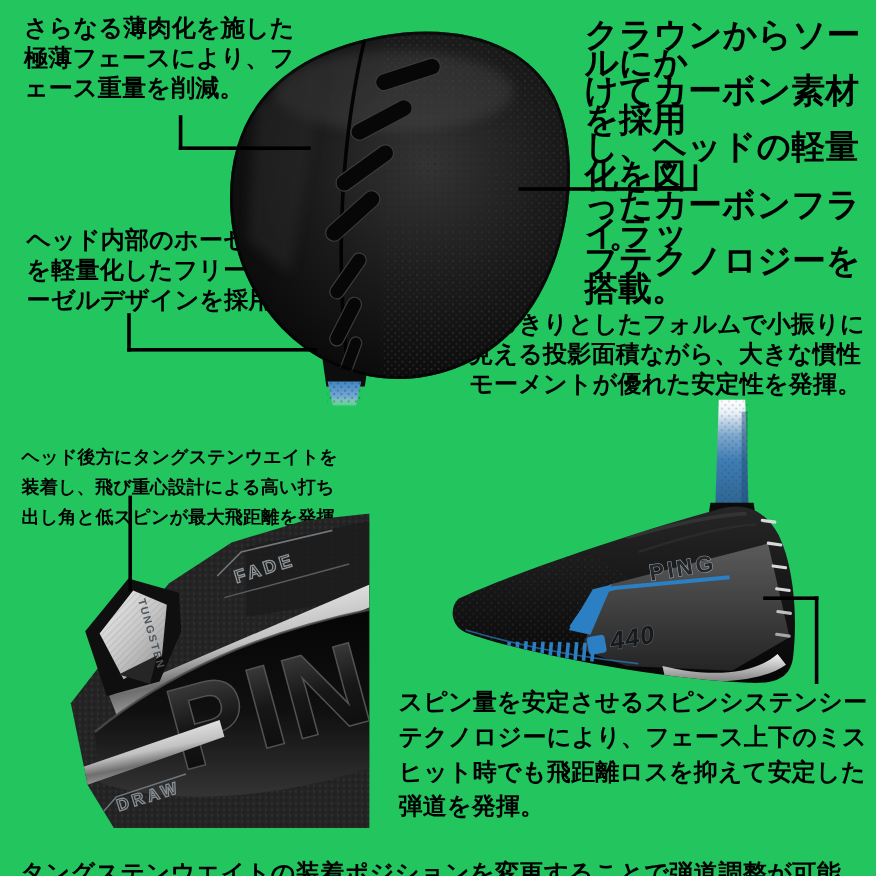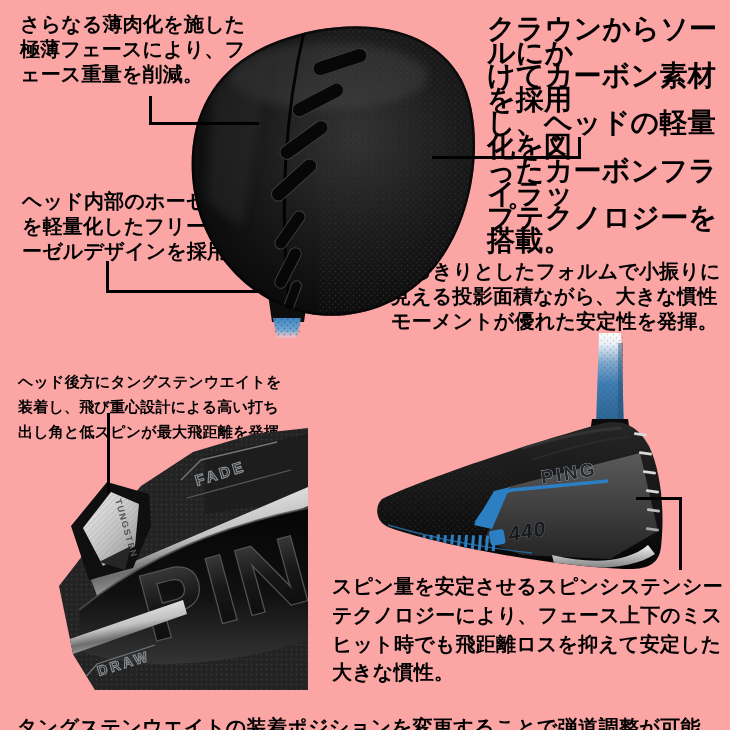--- a/index.html
+++ b/index.html
@@ -1,17 +1,17 @@
 <!DOCTYPE html>
 <html><head>
 <meta charset="utf-8">
 <style>
   html,body{margin:0;padding:0;background:#fff;}
   .canvas{
-    position:relative;width:730px;height:730px;background:#fca5a5;overflow:hidden;
+    position:relative;width:730px;height:730px;background:#22c55e;overflow:hidden;
     font-family:"Liberation Sans","DejaVu Sans",sans-serif;
   }
   .ann{
     position:absolute;font-weight:bold;color:#000;white-space:pre-line;
     letter-spacing:0.2px;
   }
   .line{position:absolute;background:#000;}
   svg{position:absolute;display:block;}
   text{font-family:"Liberation Sans","DejaVu Sans",sans-serif;}
 </style>
@@ -38,21 +38,21 @@
 見える投影面積ながら、大きな慣性
 モーメントが優れた安定性を発揮。</div>
 
   <div class="ann" style="left:18px;top:349px;font-size:15px;line-height:25px;margin-top:20px;">ヘッド後方にタングステンウエイトを
 装着し、飛び重心設計による高い打ち
 出し角と低スピンが最大飛距離を発揮。</div>
 
   <div class="ann" style="left:332px;top:572px;font-size:20px;line-height:28.8px;">スピン量を安定させるスピンシステンシー
 テクノロジーにより、フェース上下のミス
 ヒット時でも飛距離ロスを抑えて安定した
-大きな慣性。</div>
+弾道を発揮。</div>
 
   <div class="ann" style="left:17px;top:692px;font-size:20px;letter-spacing:0.4px;margin-top:22px;">タングステンウエイトの装着ポジションを変更することで弾道調整が可能。</div>
 
   <svg style="left:178px;top:18px;" width="305" height="320" viewBox="0 0 305 320">
     <defs>
       <radialGradient id="headGrad" cx="58%" cy="38%" r="75%">
         <stop offset="0" stop-color="#343434"></stop>
         <stop offset="0.45" stop-color="#1c1c1c"></stop>
         <stop offset="1" stop-color="#040404"></stop>
       </radialGradient>

